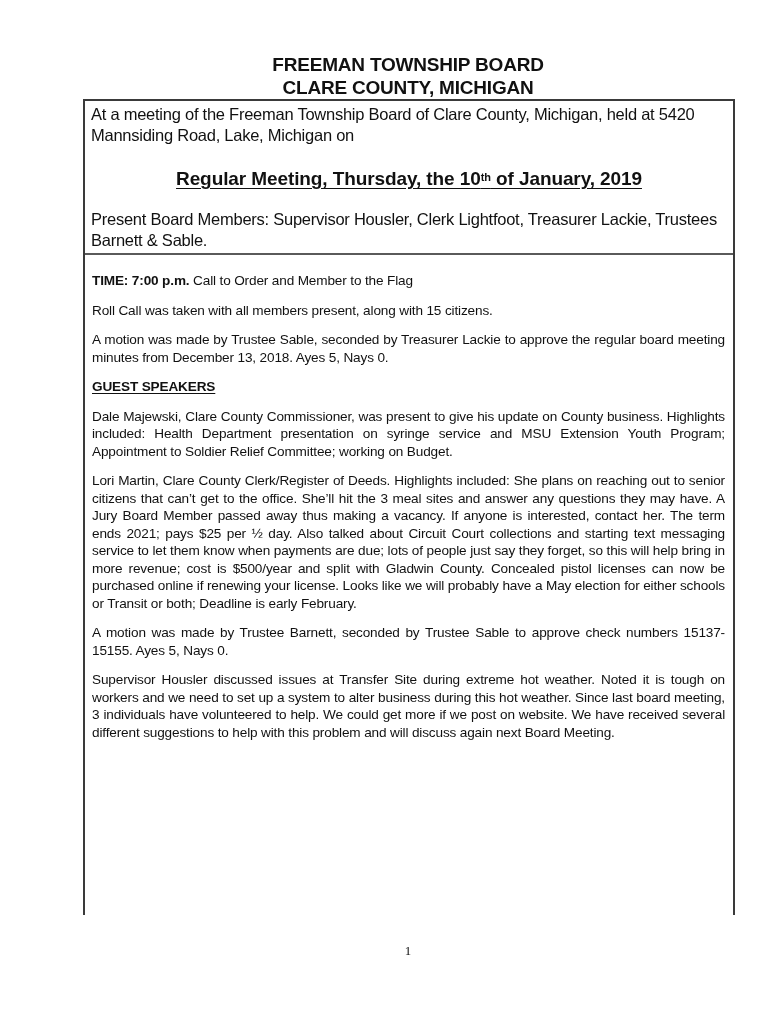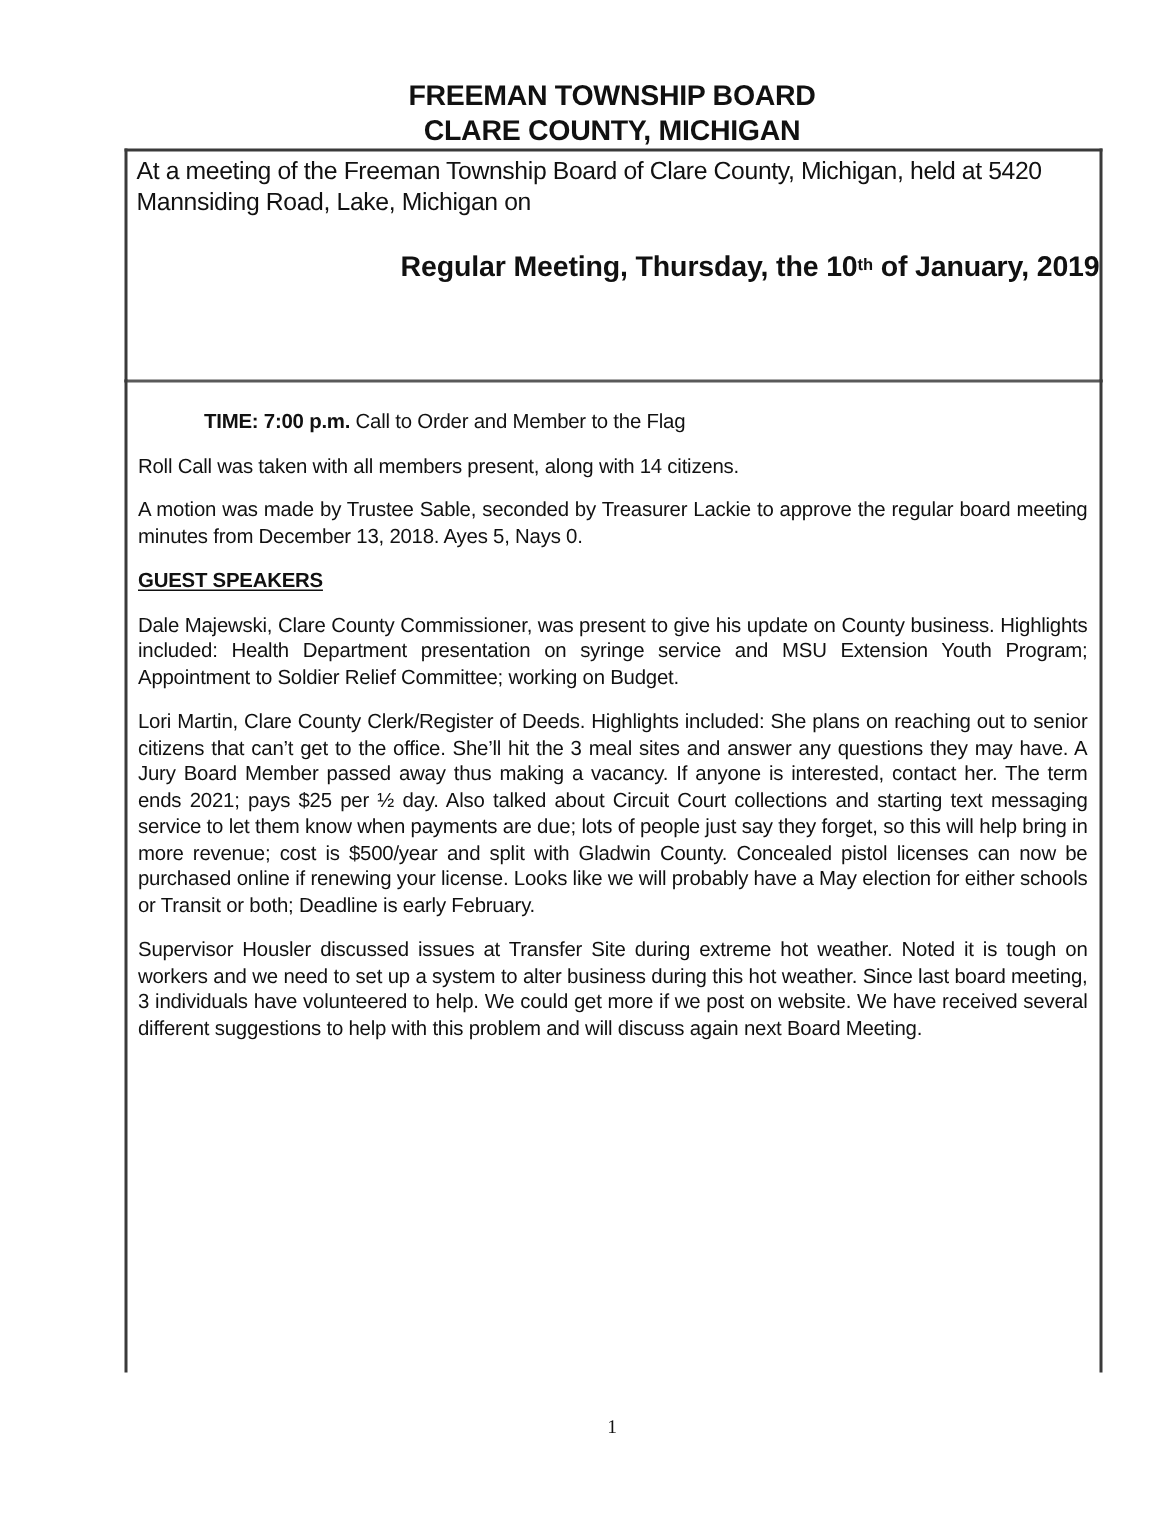--- a/index.html
+++ b/index.html
@@ -51,24 +51,25 @@
     width: 636px;
     font-size: 16.5px;
     line-height: 21px;
     letter-spacing: -0.25px;
   }
   .header-box .meeting-title {
     position: absolute;
     left: 0;
     width: 648px;
     top: 66px;
-    text-align: right;
+    text-align: center;
     font-size: 19px;
     font-weight: bold;
     line-height: 24px;
+    text-decoration: underline;
     text-underline-offset: 3px;
     letter-spacing: -0.1px;
   }
   .meeting-title sup {
     font-size: 11px;
     vertical-align: top;
     position: relative;
     top: -2px;
   }
   .header-box .present {
@@ -103,21 +104,21 @@
     margin: 0 0 12px 0;
     text-align: justify;
   }
   .content p.left { text-align: left; }
   .content .heading {
     font-weight: bold;
     text-decoration: underline;
     text-underline-offset: 2px;
     margin: 0 0 12px 0;
   }
-  .bold { font-weight: bold; margin-left: 44px; }
+  .bold { font-weight: bold; }
 
   .page-number {
     position: absolute;
     left: 0;
     width: 816px;
     top: 943px;
     text-align: center;
     font-family: "Liberation Serif", serif;
     font-size: 13px;
   }
@@ -128,31 +129,33 @@
 <div class="page">
 
   <div class="title">
     <div>FREEMAN TOWNSHIP BOARD</div>
     <div>CLARE COUNTY, MICHIGAN</div>
   </div>
 
   <div class="header-box">
     <div class="intro">At a meeting of the Freeman Township Board of Clare County, Michigan, held at 5420 Mannsiding Road, Lake, Michigan on</div>
     <div class="meeting-title"><span>Regular Meeting, Thursday, the 10</span><sup>th</sup><span> of January, 2019</span></div>
+    <div class="present">Present Board Members:  Supervisor Housler, Clerk Lightfoot, Treasurer Lackie, Trustees Barnett &amp; Sable.</div>
   </div>
 
   <div class="content-box">
     <div class="content">
       <p class="left"><span class="bold">TIME:  7:00 p.m.</span><span>  Call to Order and Member to the Flag</span></p>
-      <p class="left">Roll Call was taken with all members present, along with 14 citizens.</p>
+      <p class="left">Roll Call was taken with all members present, along with 15 citizens.</p>
       <p>A motion was made by Trustee Sable, seconded by Treasurer Lackie to approve the regular board meeting minutes from December 13, 2018.  Ayes 5, Nays 0.</p>
 
       <div class="heading">GUEST SPEAKERS</div>
       <p>Dale Majewski, Clare County Commissioner, was present to give his update on County business.  Highlights included:  Health Department presentation on syringe service and MSU Extension Youth Program; Appointment to Soldier Relief Committee; working on Budget.</p>
       <p>Lori Martin, Clare County Clerk/Register of Deeds.  Highlights included:  She plans on reaching out to senior citizens that can’t get to the office.  She’ll hit the 3 meal sites and answer any questions they may have.  A Jury Board Member passed away thus making a vacancy.  If anyone is interested, contact her.  The term ends 2021; pays $25 per ½ day.  Also talked about Circuit Court collections and starting text messaging service to let them know when payments are due; lots of people just say they forget, so this will help bring in more revenue; cost is $500/year and split with Gladwin County.  Concealed pistol licenses can now be purchased online if renewing your license.  Looks like we will probably have a May election for either schools or Transit or both; Deadline is early February.</p>
 
+      <p>A motion was made by Trustee Barnett, seconded by Trustee Sable to approve check numbers 15137-15155.  Ayes 5, Nays 0.</p>
 
       <p>Supervisor Housler discussed issues at Transfer Site during extreme hot weather.  Noted it is tough on workers and we need to set up a system to alter business during this hot weather.  Since last board meeting, 3 individuals have volunteered to help.  We could get more if we post on website.  We have received several different suggestions to help with this problem and will discuss again next Board Meeting.</p>
     </div>
   </div>
 
   <div class="page-number">1</div>
 </div>
 
 </body></html>

